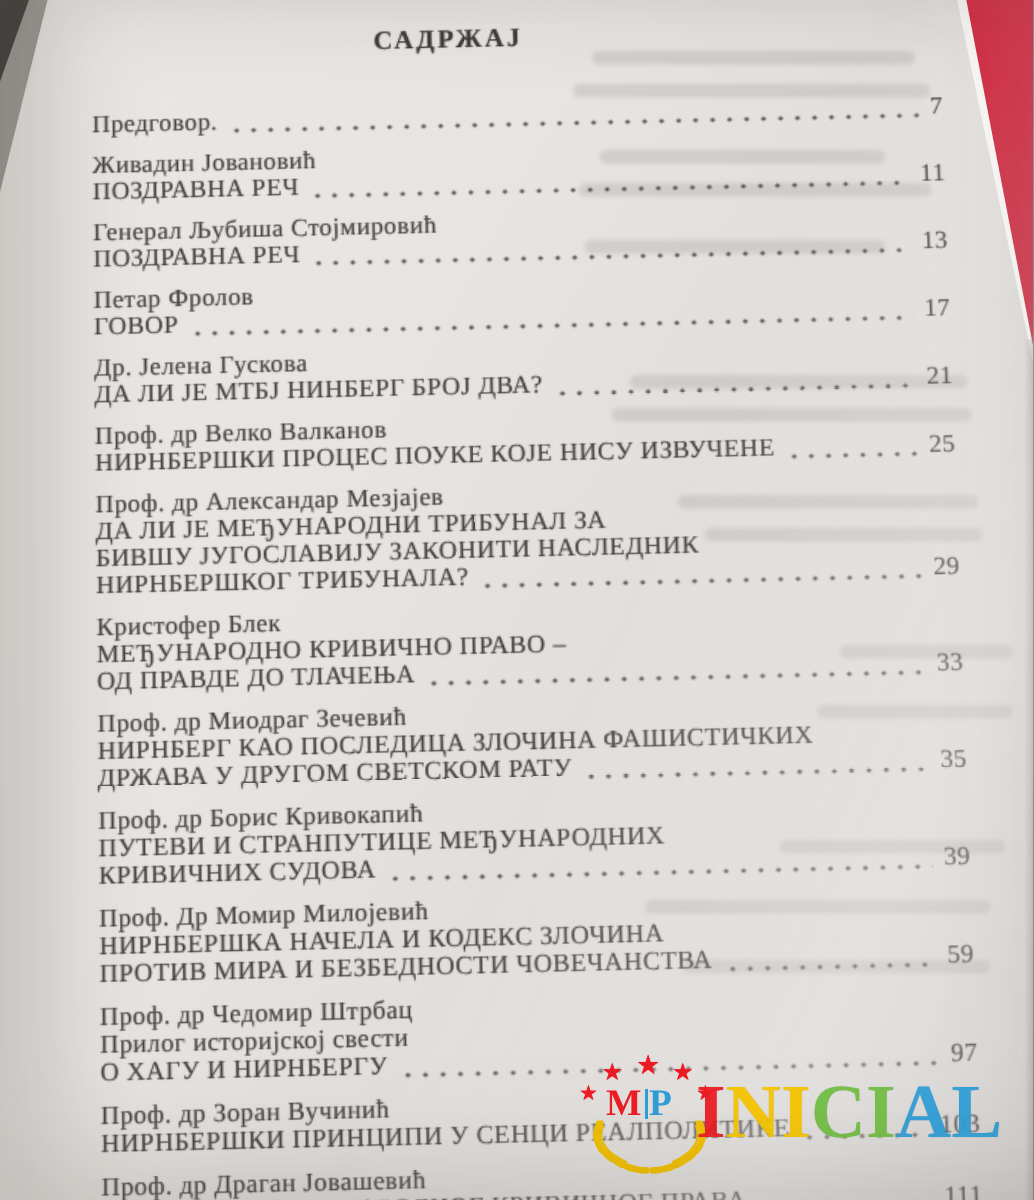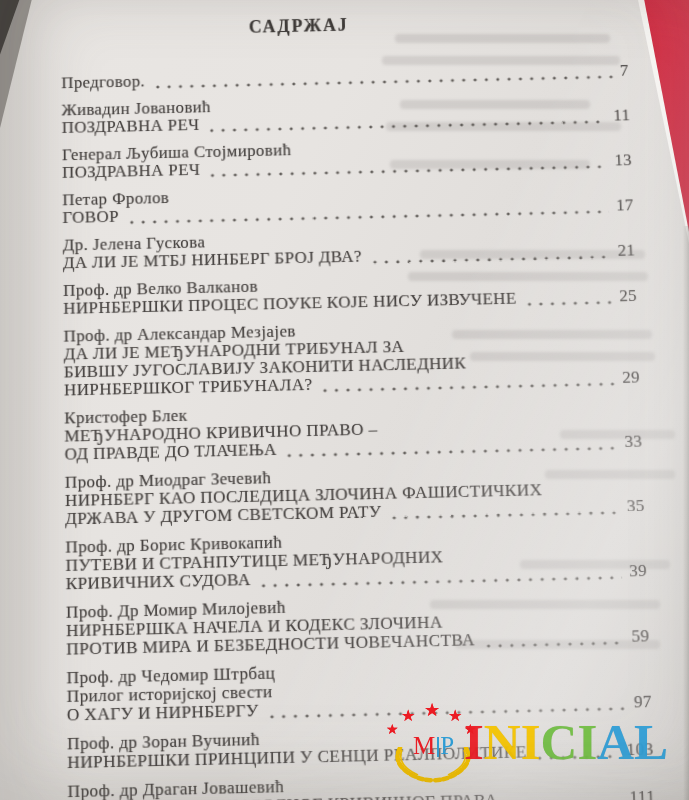--- a/index.html
+++ b/index.html
@@ -73,22 +73,22 @@
 
   
   .watermark{position:absolute;left:388px;top:701px;width:300px;height:95px;pointer-events:none;}
   .wm-logo{position:absolute;left:0;top:0;width:90px;height:84px;}
   .wm-star{position:absolute;color:#ed1c24;line-height:1;text-shadow:0 0 .5px #ed1c24;}
   .wm-star.s1{left:-2px;top:22px;font-size:14px;}
   .wm-star.s2{left:13px;top:7px;font-size:16px;}
   .wm-star.s3{left:36px;top:0px;font-size:18px;}
   .wm-star.s4{left:60px;top:7px;font-size:16px;}
   .wm-star.s5{left:76px;top:22px;font-size:14px;}
-  .wm-mono{position:absolute;left:16px;top:20px;width:60px;text-align:center;
-    font-weight:normal;font-size:25px;line-height:30px;letter-spacing:1px;margin-top:10px;}
+  .wm-mono{position:absolute;left:16px;top:20px;width:60px;text-align:left;
+    font-weight:bold;font-size:25px;line-height:30px;letter-spacing:1px;}
   .wm-mono .sep{display:inline-block;width:2px;height:20px;background:#2f9fd8;margin:0 1px 2px 1px;vertical-align:middle;}
   .wm-wreath{position:absolute;left:0px;top:46px;}
   .wm-brand{position:absolute;left:76px;top:12px;font-weight:bold;font-size:51px;line-height:58px;
     letter-spacing:0px;white-space:nowrap;opacity:.95;}
   .wm-brand span{text-shadow:0 0 1px rgba(0,0,0,.15);}
 </style>
 </head>
 <body>
 
 <div class="scene">

